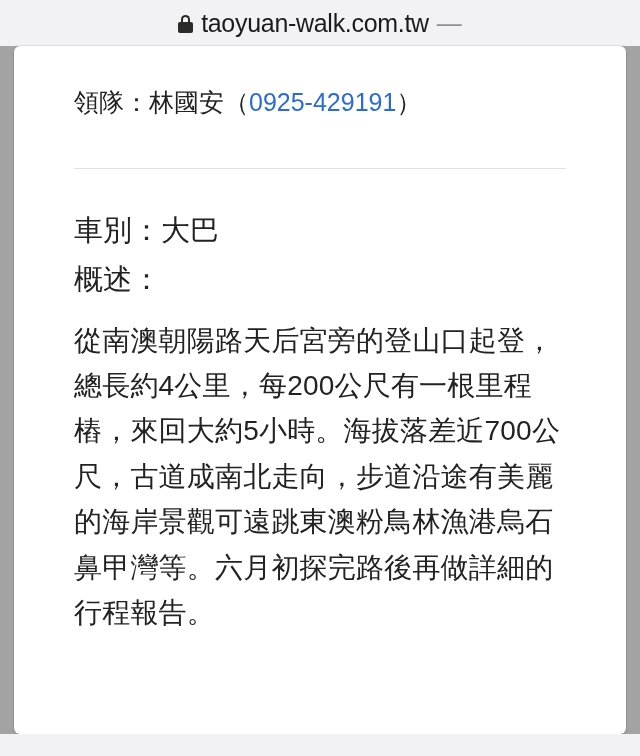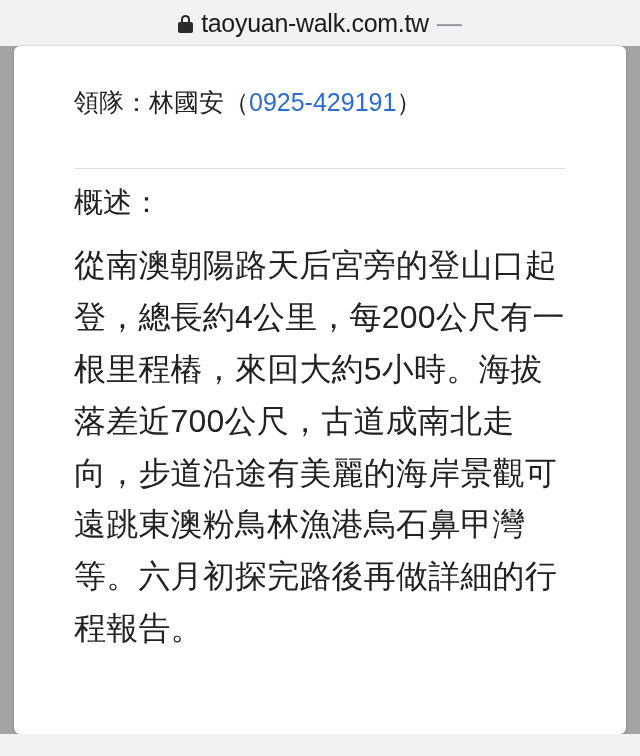--- a/index.html
+++ b/index.html
@@ -111,25 +111,25 @@
     background: #e2e2e2;
   }
 
   .meta-line {
     font-size: 29px;
     color: #222222;
     line-height: 1.5;
     margin-top: 40px;
   }
   .meta-line.second {
-    margin-top: 12px;
+    margin-top: 6px;
   }
 
   .body-text {
-    font-size: 32px;
+    font-size: 28px;
     color: #222222;
     line-height: 1.62;
     margin-top: 16px;
     letter-spacing: 0.2px;
   }
 
   
   .bottom-strip {
     position: absolute;
     left: 0;
@@ -155,20 +155,21 @@
 
   <div class="page">
     <div class="page-inner">
 
       <div class="leader-line">
         <span>領隊：林國安（</span><a class="phone-link" href="#">0925-429191</a><span>）</span>
       </div>
 
       <div class="divider"></div>
 
+      <div class="meta-line">車別：大巴</div>
 
       <div class="meta-line second">概述：</div>
 
       <div class="body-text">從南澳朝陽路天后宮旁的登山口起登，總長約4公里，每200公尺有一根里程樁，來回大約5小時。海拔落差近700公尺，古道成南北走向，步道沿途有美麗的海岸景觀可遠跳東澳粉鳥林漁港烏石鼻甲灣等。六月初探完路後再做詳細的行程報告。</div>
 
     </div>
   </div>
 
   <div class="bottom-strip"></div>
 

